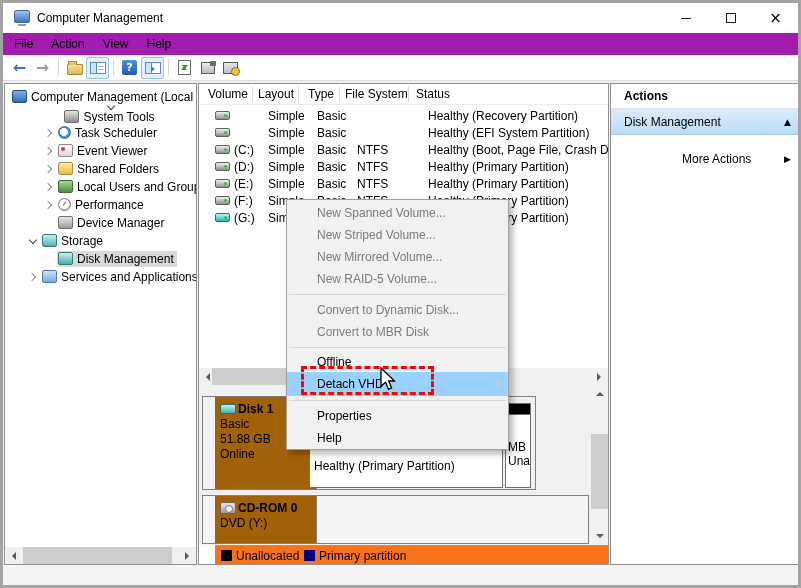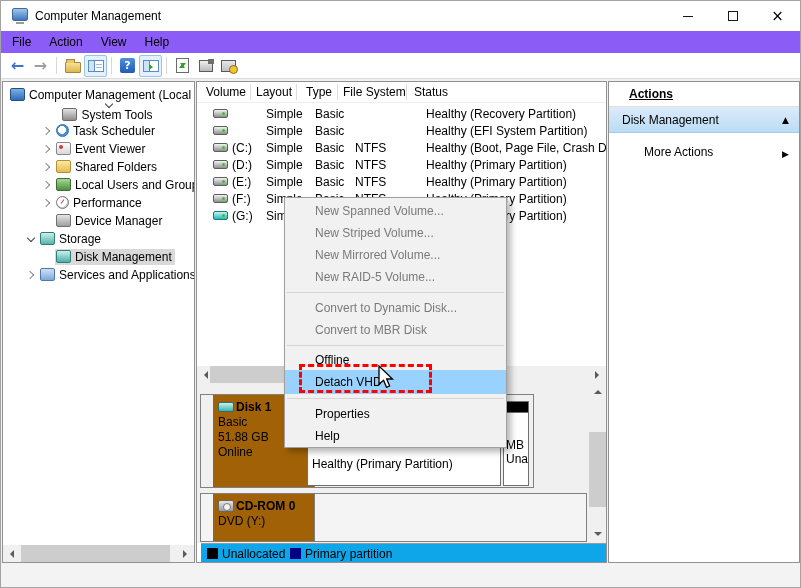--- a/index.html
+++ b/index.html
@@ -1,30 +1,30 @@
 <!DOCTYPE html>
 <html><head>
 <meta charset="utf-8">
 <style>
 *{margin:0;padding:0;box-sizing:border-box;}
 body{font-family:"Liberation Sans",sans-serif;font-size:12px;color:#000;background:#fff;}
-.window{position:relative;width:801px;height:588px;border:1px solid #a3a3a3;background:#f0f0f0;overflow:hidden;}
+.window{position:relative;width:801px;height:588px;border:3px solid #a3a3a3;background:#f0f0f0;overflow:hidden;}
 
 
 .titlebar{position:absolute;left:0;top:0;width:100%;height:30px;background:#fff;}
 .ic-title{position:absolute;left:11px;top:7px;width:16px;height:13px;border:1px solid #44689a;border-radius:2px;background:linear-gradient(#9ec7ef,#3c78be);}
 .ic-title::after{content:"";position:absolute;left:3px;bottom:-4px;width:8px;height:2px;background:#9a9a9a;}
 .title-text{position:absolute;left:34px;top:8px;}
 .cap-btn{position:absolute;top:0;width:45px;height:30px;display:flex;align-items:center;justify-content:center;}
 .g-min{width:10px;height:1px;background:#1a1a1a;}
 .g-max{width:10px;height:10px;border:1px solid #1a1a1a;}
 .g-close{font:15px "DejaVu Sans",sans-serif;line-height:1;}
 
 
-.menubar{position:absolute;left:0;top:30px;width:100%;height:22px;background:#8b5cf6;display:flex;align-items:flex-start;padding-left:2px;}
+.menubar{position:absolute;left:0;top:30px;width:100%;height:22px;background:#a21caf;display:flex;align-items:flex-start;padding-left:2px;}
 .menu-item{padding:0 9px;line-height:22px;}
 
 
 .toolbar{position:absolute;left:0;top:52px;width:100%;height:26px;background:#fff;border-bottom:1px solid #dcdcdc;display:flex;align-items:center;padding-left:5px;}
 .tbi{width:23px;height:22px;display:flex;align-items:center;justify-content:center;border:1px solid transparent;border-radius:2px;}
 .tbi.on{background:#e4f0fb;border-color:#98c5ec;}
 .tbsep{width:1px;height:17px;background:#d9d9d9;margin:0 4px;}
 .ar{font:bold 16px "DejaVu Sans",sans-serif;line-height:1;}
 .ar.back{color:#3b76c8;}
 .ar.fwd{color:#9f9f9f;}
@@ -97,31 +97,31 @@
 
 .gview{position:absolute;left:0;top:301px;width:394px;height:160px;background:#f0f0f0;}
 .dbox{position:absolute;border:1px solid #808080;background:#f0f0f0;}
 .dlabel{position:absolute;left:12px;top:0;width:102px;height:100%;border-right:1px solid #808080;background:#a16207;padding:5px 4px 0 5px;}
 .dlabel .ln{line-height:15px;}
 .disk-ico{display:inline-block;width:16px;height:10px;border-radius:2px;background:linear-gradient(#cdeeea,#3fb3ab);border:1px solid #20756f;vertical-align:-1px;margin-right:2px;}
 .cd-ico{display:inline-block;width:16px;height:12px;background:linear-gradient(#e6e6e6,#9c9c9c);border:1px solid #666;border-radius:2px;position:relative;vertical-align:-2px;margin-right:2px;}
 .cd-ico::after{content:"";position:absolute;left:4px;top:2px;width:6px;height:6px;border-radius:50%;background:#f2f2f2;border:1px solid #7a7a7a;}
 .part{position:absolute;background:#fff;border:1px solid #6e6e6e;overflow:hidden;}
 .pbar{height:11px;border-bottom:1px solid #6e6e6e;}
-.legend{position:absolute;left:4px;top:461px;width:100%;height:36px;background:#0ea5e9;border-top:1px solid #999;}
+.legend{position:absolute;left:16px;top:461px;width:100%;height:36px;background:#f97316;border-top:1px solid #999;}
 .lgsq{position:absolute;top:4px;width:11px;height:11px;}
 .lgtx{position:absolute;top:3px;}
 
 
-.act-title{position:absolute;left:20px;top:5px;font-weight:bold;text-decoration:underline;}
+.act-title{position:absolute;left:13px;top:5px;font-weight:bold;}
 .act-hline{position:absolute;left:0;top:24px;width:100%;height:1px;background:#e0e0e0;}
 .act-group{position:absolute;left:0;top:25px;width:100%;height:26px;background:linear-gradient(#dcebfa,#badcf5);border-bottom:1px solid #a8cbe8;display:flex;align-items:center;}
 .act-group .lbl{margin-left:13px;}
 .act-caret{position:absolute;right:10px;font:9px "DejaVu Sans",sans-serif;}
-.act-more{position:absolute;left:0;top:53px;width:100%;height:24px;display:flex;align-items:flex-end;}
+.act-more{position:absolute;left:0;top:63px;width:100%;height:24px;display:flex;align-items:center;padding-left:36px;}
 .act-more .lbl{margin-left:35px;}
 
 
 .ctx{position:absolute;left:283px;top:196px;width:223px;background:#f1f1f2;border:1px solid #a0a0a0;box-shadow:4px 4px 6px rgba(0,0,0,.28);padding-top:2px;z-index:40;}
 .mi{height:22px;line-height:22px;padding-left:30px;white-space:nowrap;}
 .mi.dis{color:#7a7a7a;}
 .mi.hl{height:24px;line-height:24px;background:#99d1ff;}
 .msep{height:9px;position:relative;}
 .msep::after{content:"";position:absolute;left:2px;right:2px;top:4px;border-top:1px solid #d4d4d4;}
 

